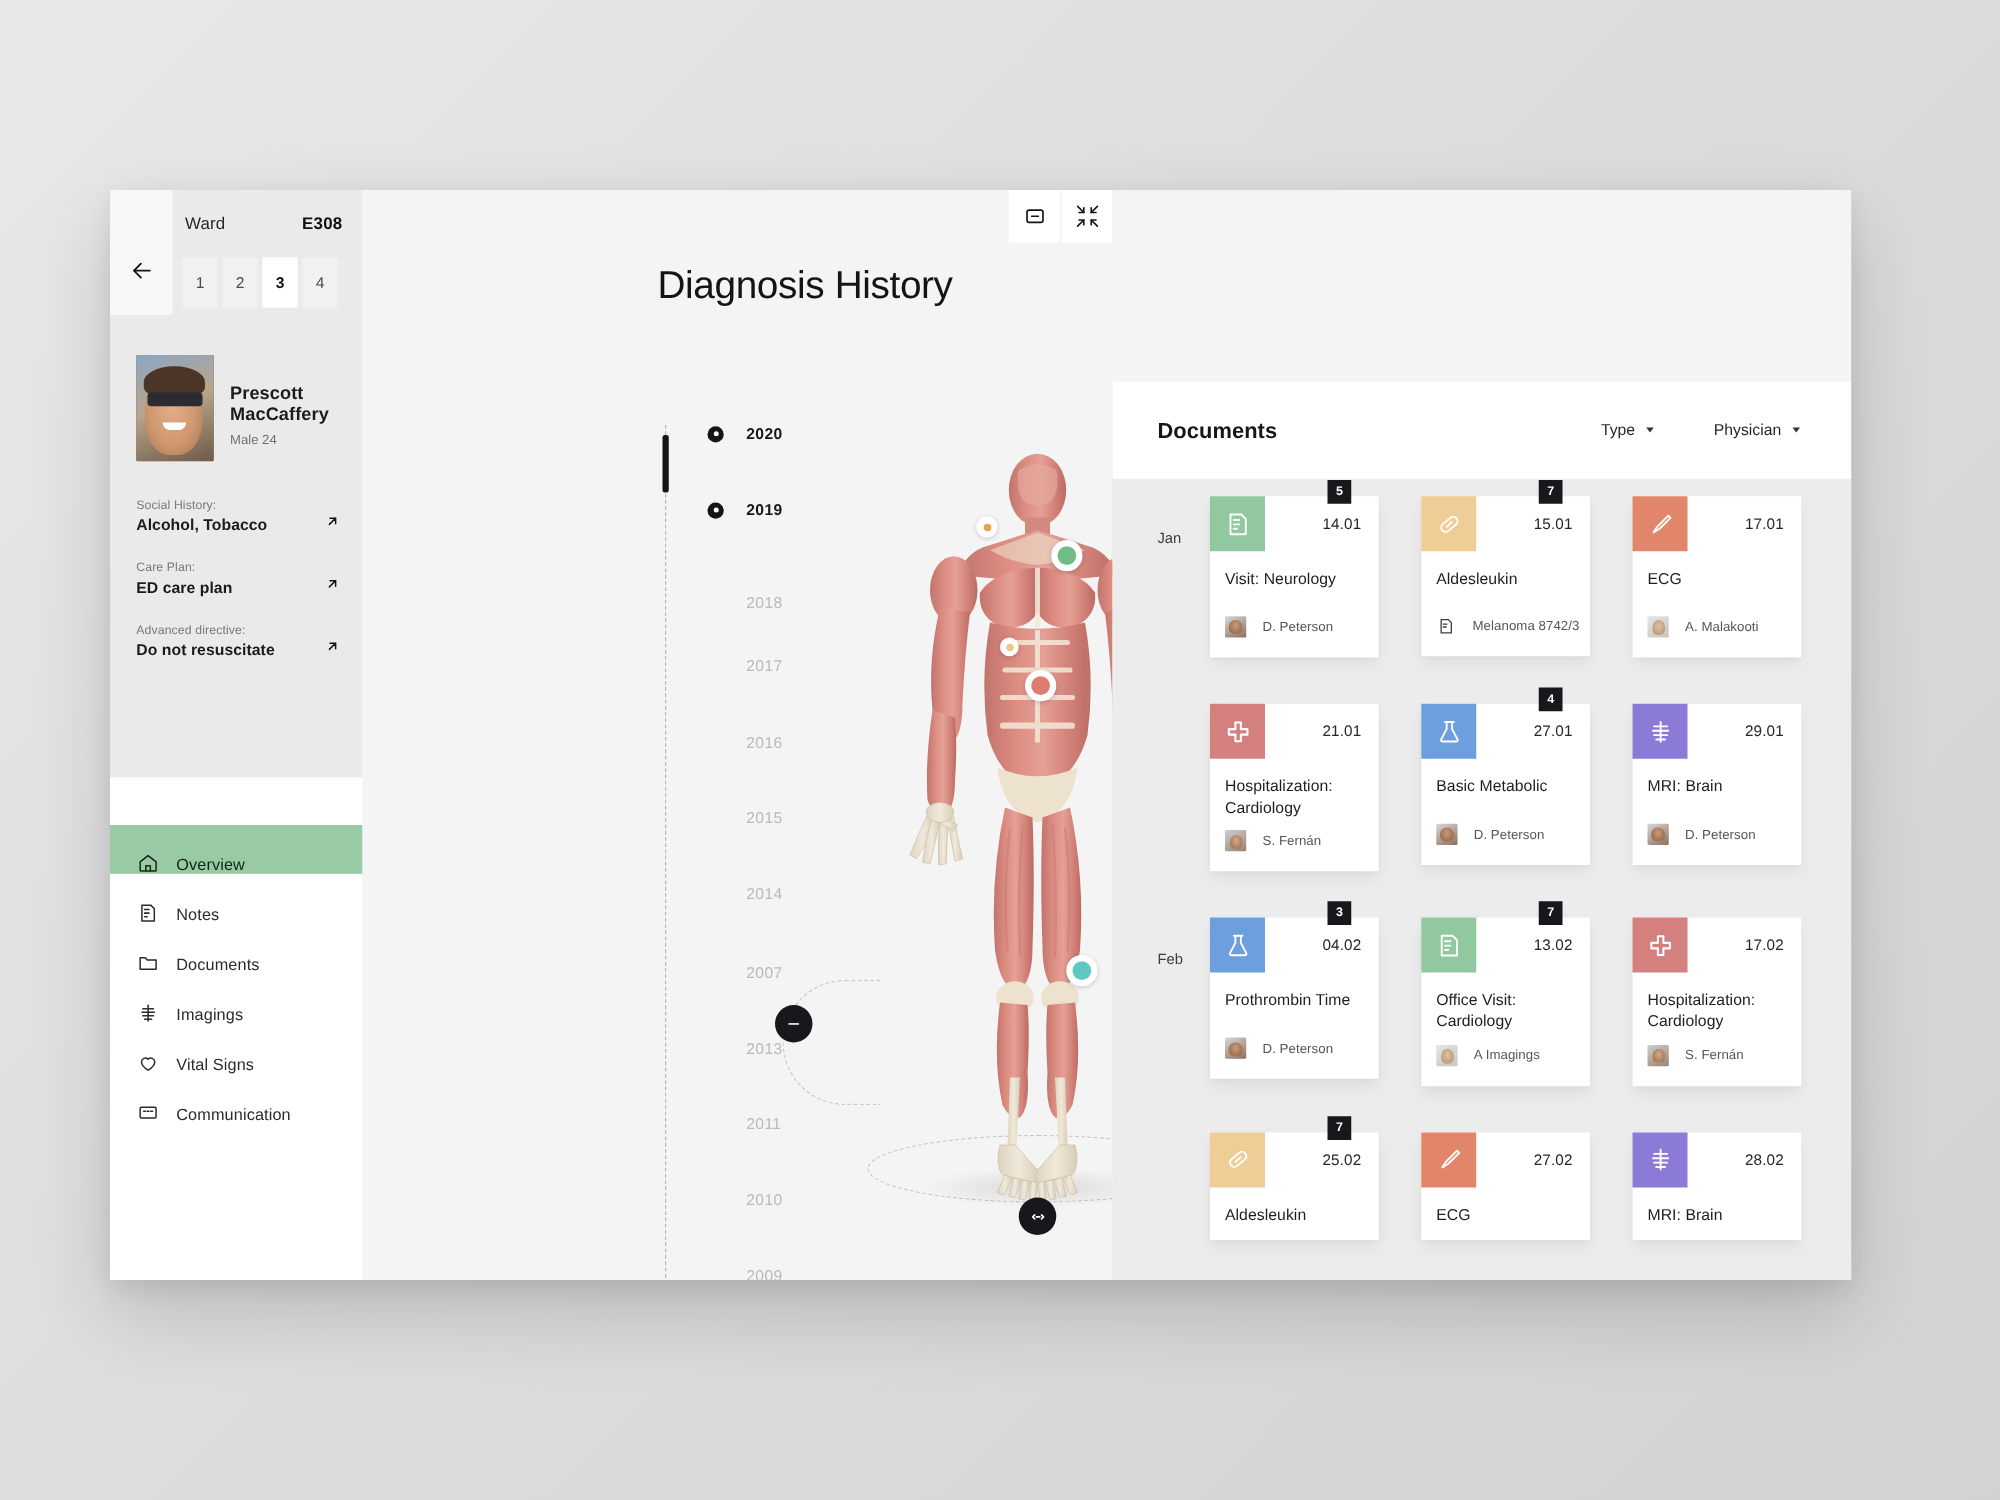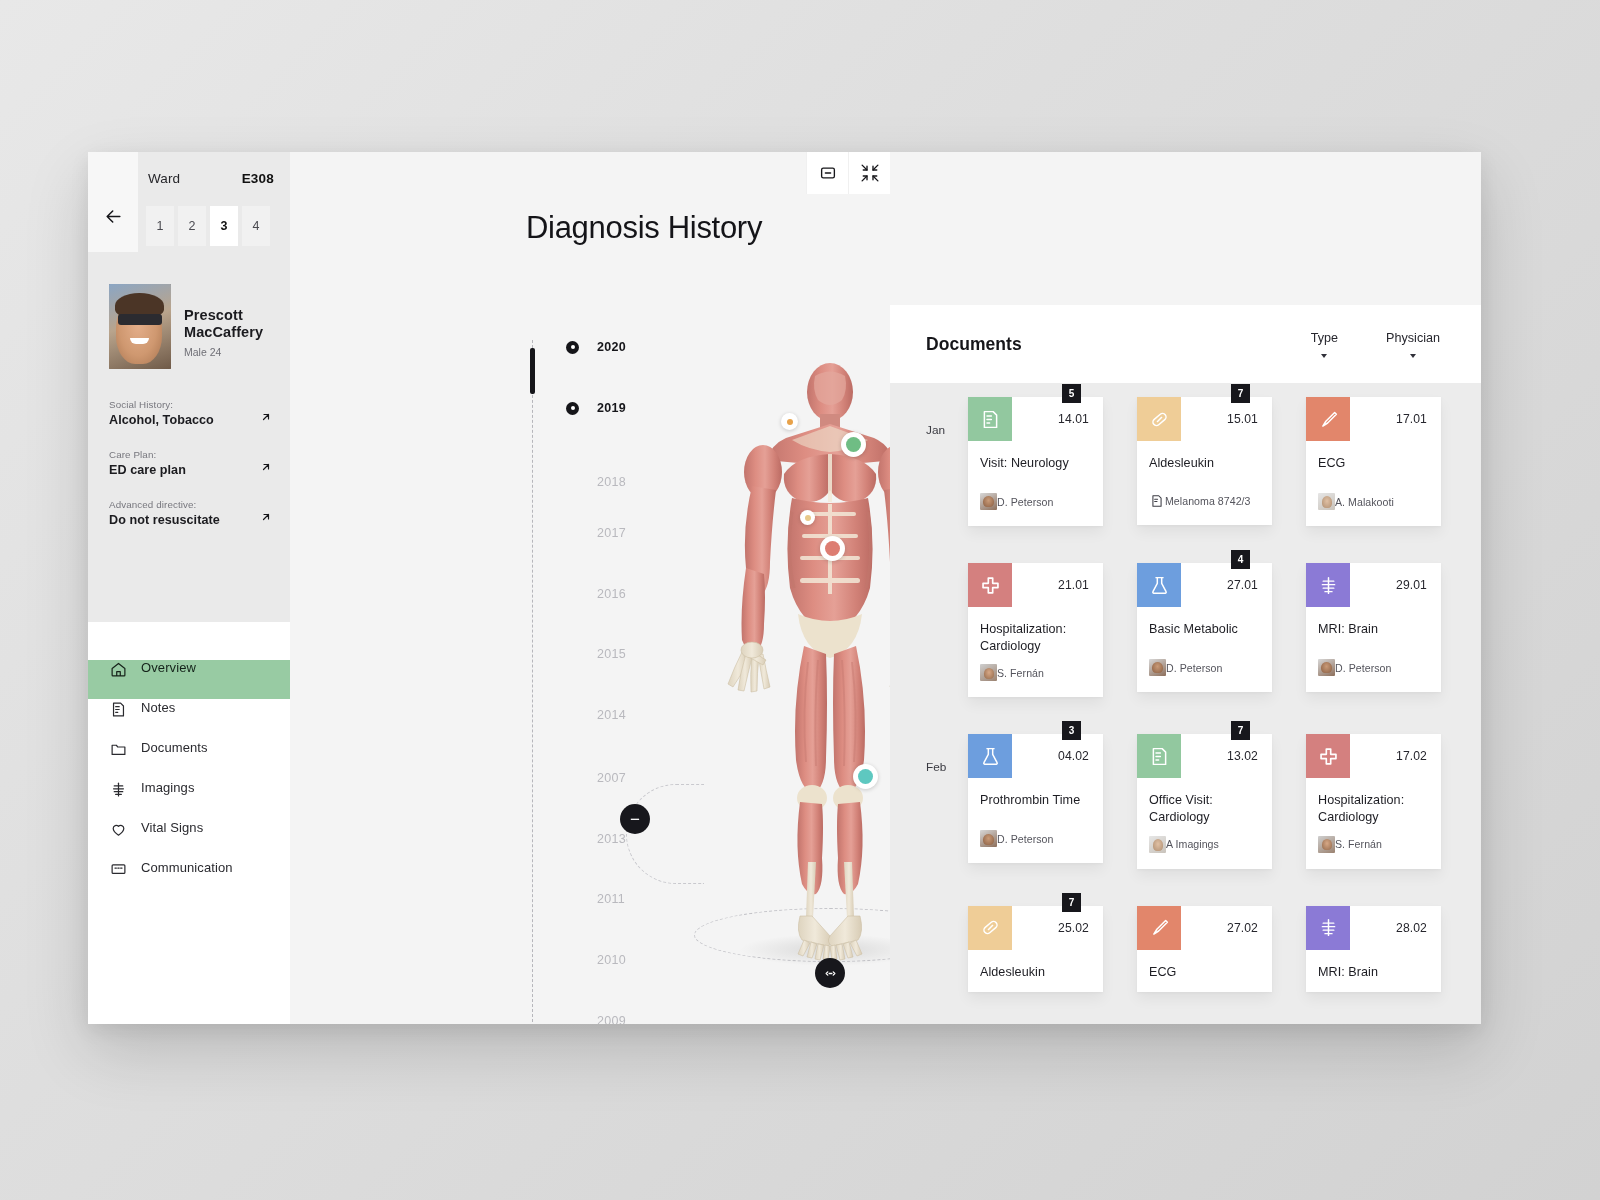--- a/index.html
+++ b/index.html
@@ -103,21 +103,21 @@
   .info-arrow { position: absolute; right: 0; top: 12px; width: 12px; height: 12px; cursor: pointer; }
 
   .nav-panel {
     margin-top: auto;
     background: #ffffff;
     padding: 38px 0 0 0;
     height: 402px;
     flex: 0 0 402px;
   }
   .nav-item {
-    display: flex; align-items: flex-start; gap: 14px;
+    display: flex; align-items: flex-end; gap: 14px;
     height: 39px; margin-bottom: 1px;
     padding: 0 0 0 21px;
     cursor: pointer;
   }
   .nav-item.active { background: #98cba3; }
   .nav-icon { width: 18px; height: 18px; flex: 0 0 18px; display:flex; align-items:center; justify-content:center; }
   .nav-icon svg { width: 17px; height: 17px; }
   .nav-label { font-size: 13px; color: #2a2a2f; letter-spacing: .1px; }
   .nav-item.active .nav-label { color: #14231a; }
 
@@ -210,21 +210,21 @@
     overflow: hidden;
   }
   .docs-head {
     height: 78px; background: #fff;
     display: flex; align-items: center;
     padding: 0 41px 0 36px;
     flex: 0 0 78px;
   }
   .docs-title { font-size: 17.5px; font-weight: 700; color: #16161a; letter-spacing: .05px; }
   .docs-filters { margin-left: auto; display: flex; gap: 48px; }
-  .filter { display: flex; align-items: center; gap: 9px; cursor: pointer; flex-direction: column; }
+  .filter { display: flex; align-items: center; gap: 9px; cursor: pointer; }
   .filter span { font-size: 12.6px; color: #27272e; }
   .fcaret { width: 0; height: 0; border-left: 3.2px solid transparent;
     border-right: 3.2px solid transparent; border-top: 4.2px solid #30303a; }
 
   .docs-body { position: relative; flex: 1 1 auto; overflow: hidden; padding-top: 14px; }
   .month-group { position: relative; padding-left: 78px; }
   .month-tag {
     position: absolute; left: 36px; top: 26px;
     font-size: 11.8px; color: #3a3a41;
   }
@@ -242,21 +242,21 @@
   .card-ico svg { width: 21px; height: 21px; }
   .card-date {
     font-size: 12.2px; color: #26262d;
     margin-left: auto; padding: 15px 14px 0 0; letter-spacing: .1px;
   }
   .card-title {
     font-size: 12.6px; color: #1d1d23; line-height: 1.33;
     padding: 14px 12px 0 12px; min-height: 42px; letter-spacing: .05px;
   }
   .card-foot {
-    display: flex; align-items: center; gap: 0;
+    display: flex; align-items: center; gap: 13px;
     padding: 10px 8px 16px 12px;
   }
   .mini-av { width: 17px; height: 17px; flex: 0 0 17px; border-radius: 1px; overflow: hidden; position: relative; }
   .mini-av.f1 { background: linear-gradient(150deg,#d8d8d8,#8d6f5b); }
   .mini-av.f1::after { content:''; position:absolute; left:20%; top:18%; width:60%; height:66%;
     background: radial-gradient(ellipse at 50% 40%, #c99a77, #8a5f43); border-radius:50% 50% 40% 40%; }
   .mini-av.f2 { background: linear-gradient(150deg,#cfcfcf,#9b8270); }
   .mini-av.f2::after { content:''; position:absolute; left:22%; top:20%; width:58%; height:64%;
     background: radial-gradient(ellipse at 50% 40%, #d7a886, #946a4c); border-radius:50% 50% 40% 40%; }
   .mini-av.f3 { background: linear-gradient(150deg,#e6e6e6,#c9c3bb); }

